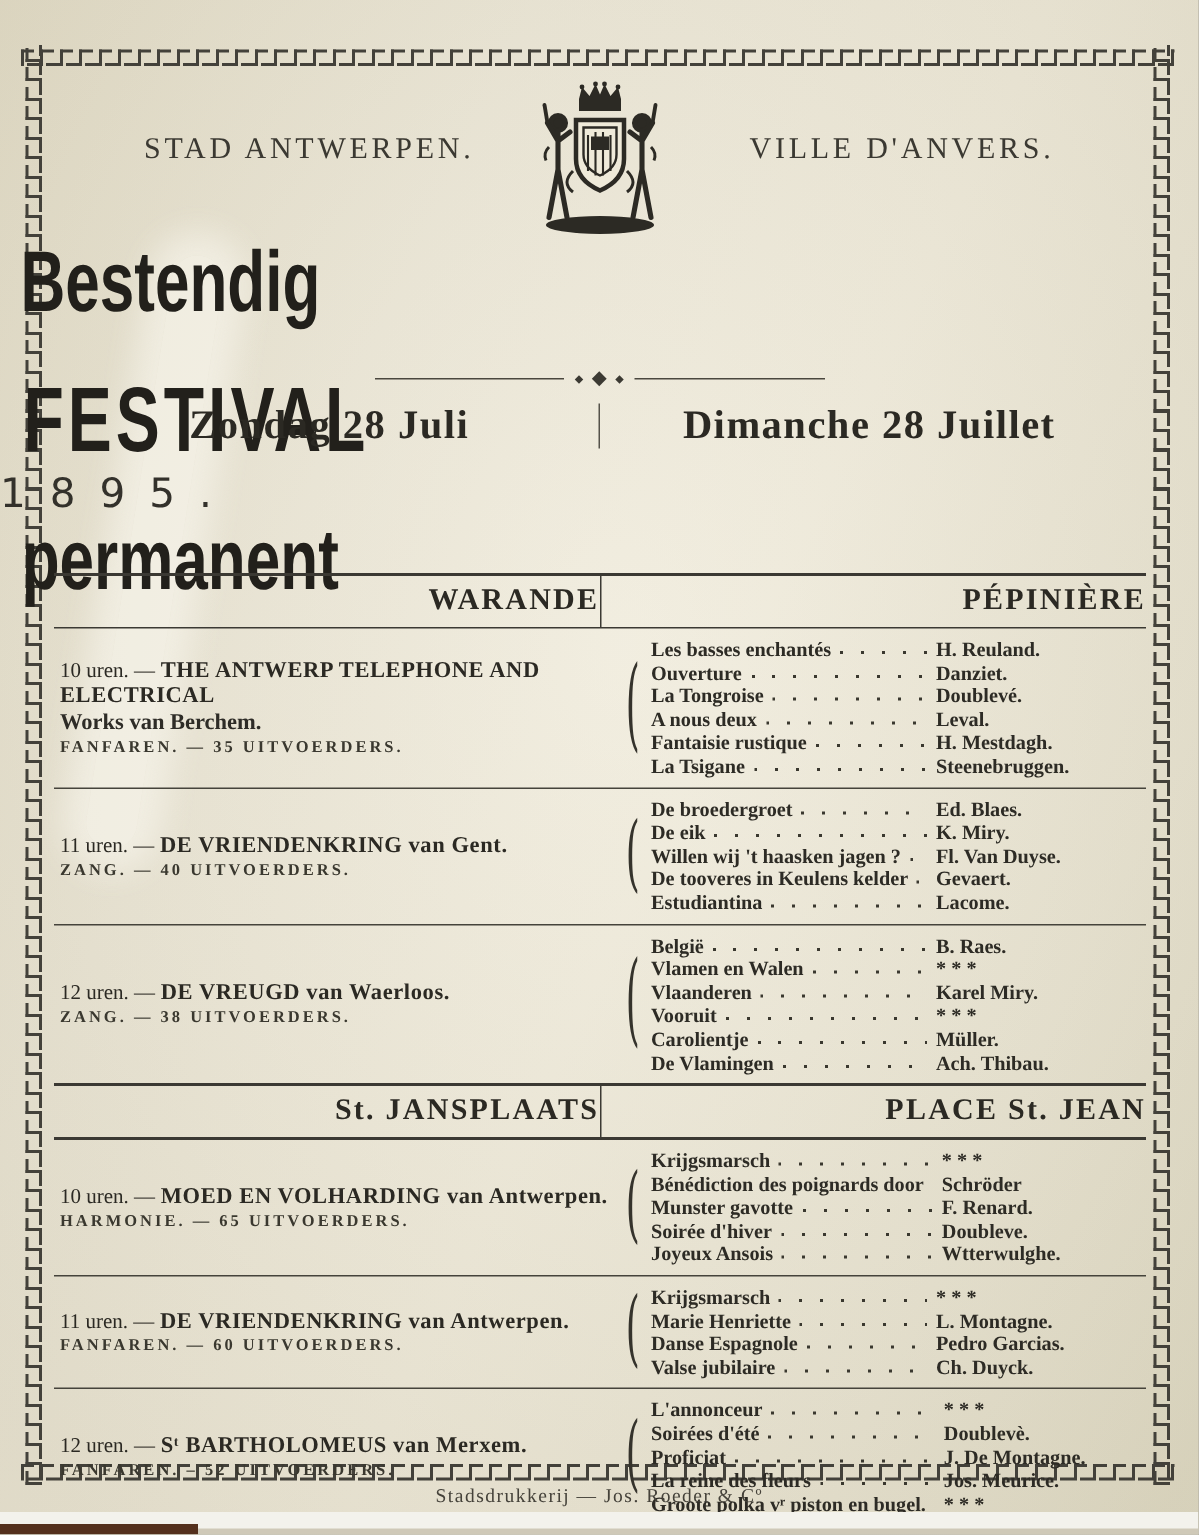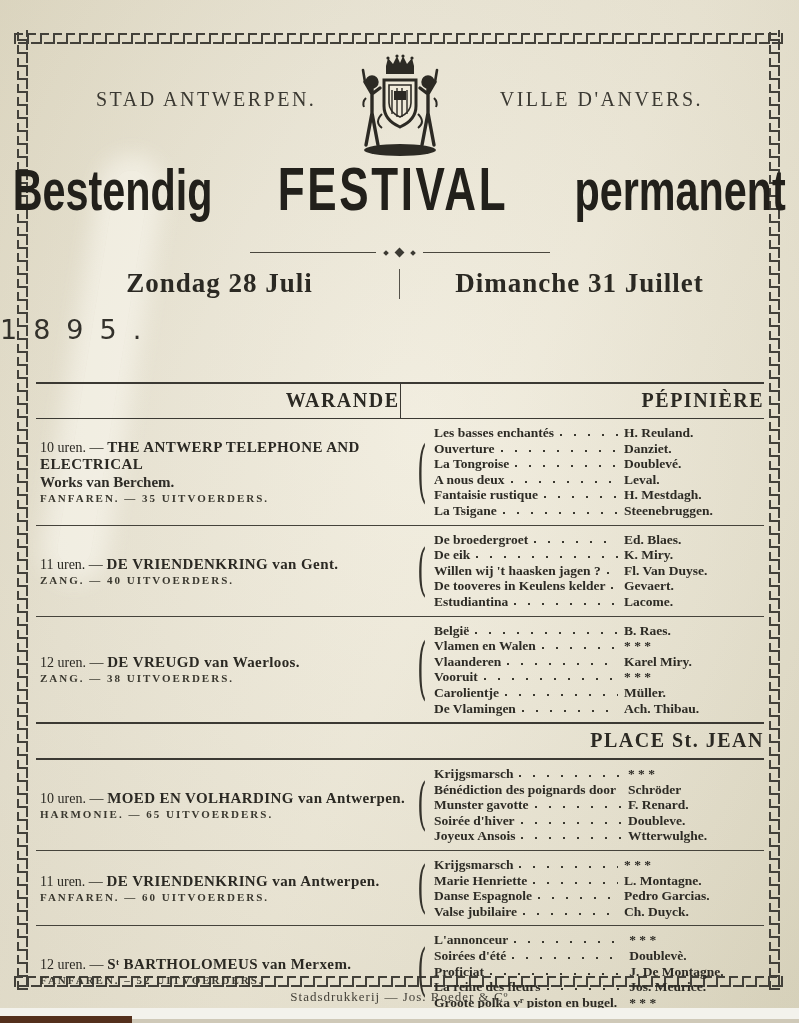--- a/index.html
+++ b/index.html
@@ -35,21 +35,21 @@
     background-position:3px 0,3px 0,12px 0;background-repeat:no-repeat;}
   .b-left{left:14px;} .b-right{right:16px;}
 
   .masthead{position:absolute;top:88px;left:60px;right:60px;display:flex;
     justify-content:space-between;padding:0 36px;
     font-size:20px;letter-spacing:2.5px;color:#3b3932;}
   .emblem{position:absolute;top:54px;left:50%;transform:translateX(-50%);}
 
   .title{position:absolute;top:160px;left:0;width:100%;display:flex;
     justify-content:center;align-items:baseline;gap:36px;
-    font-family:"Liberation Sans", sans-serif;color:#22201b;white-space:nowrap;}
+    font-family:"Liberation Sans", sans-serif;color:#22201b;white-space:nowrap;flex-direction:column;}
   .title .w{display:inline-block;transform:scale(0.88,1.22);transform-origin:center baseline;
     font-weight:bold;}
   .t1,.t3{font-size:47px;}
   .t2{font-size:50px;letter-spacing:3px;}
 
   .divider{position:absolute;top:249px;left:50%;transform:translateX(-50%);
     display:flex;align-items:center;gap:8px;width:300px;}
   .divider .ln{flex:1;border-top:1px solid #4a473e;}
   .divider .dm{width:7px;height:7px;background:#3c3a33;transform:rotate(45deg);}
   .divider .dm.sm{width:4px;height:4px;}
@@ -150,21 +150,21 @@
     <span class="ln"></span>
       <span class="dm sm"></span>
       <span class="dm"></span>
       <span class="dm sm"></span>
       <span class="ln"></span>
   </div>
 
   <div class="dates">
     <span class="half">Zondag 28 Juli</span>
     <span class="sep"></span>
-    <span class="half">Dimanche 31 Juillet</span>
+    <span class="half">Dimanche 28 Juillet</span>
   </div>
 
   <div class="year">1895.</div>
 
   <div class="program-table">
 
     <div class="sec1">
       <div class="sec-head">
         <div class="hcell">WARANDE</div>
         <div class="hcell">PÉPINIÈRE</div>
@@ -282,20 +282,21 @@
               <span class="piece">De Vlamingen</span>
               <span class="leader"></span>
               <span class="composer">Ach. Thibau.</span>
             </div>
         </div>
       </div>
     </div>
 
     <div class="sec2">
       <div class="sec-head">
+        <div class="hcell">St. JANSPLAATS</div>
         <div class="hcell">PLACE St. JEAN</div>
       </div>
 
       <div class="row">
         <div class="lcell">
           <div class="line1"><span class="time">10 uren. —</span> <span class="ens">MOED EN VOLHARDING van Antwerpen.</span></div>
           <div class="detail">HARMONIE. — 65 UITVOERDERS.</div>
         </div>
         <div class="rcell p5">
           <span class="brace"></span>

